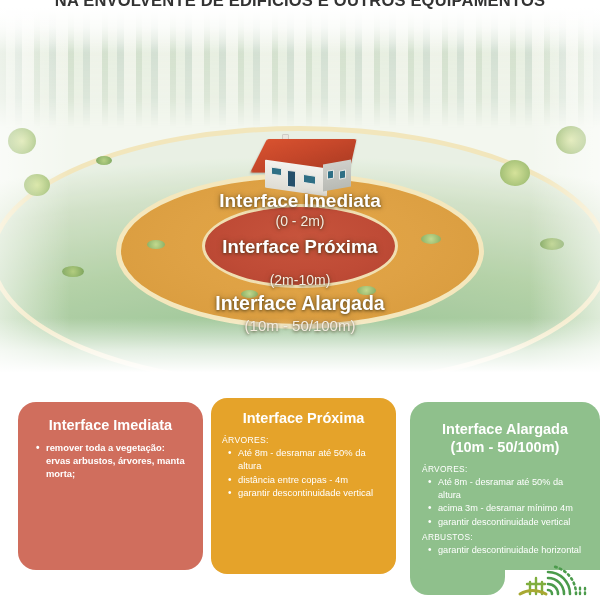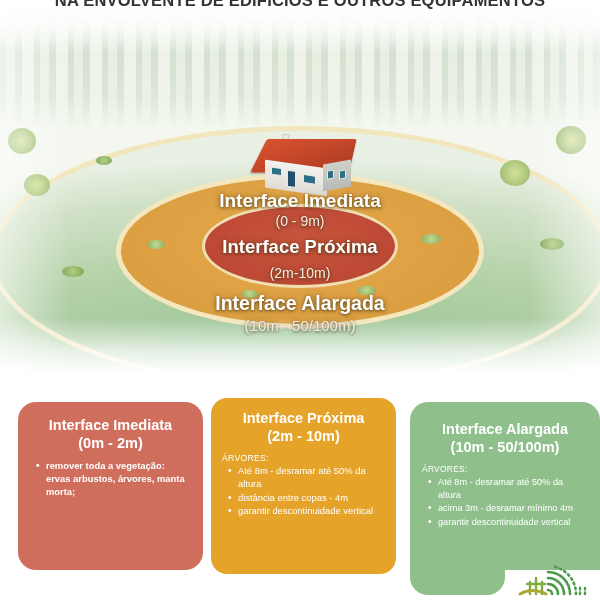--- a/index.html
+++ b/index.html
@@ -139,21 +139,21 @@
   }
   .zlabel .lname { font-weight: bold; display:block; }
   .zlabel .lrange { display:block; color:#f3ece0; }
 
   .zl1 { top: 190px; }
   .zl1 .lname { font-size: 19px; }
   .zl1 .lrange { font-size: 14px; margin-top: 1px; }
 
   .zl2 { top: 236px; }
   .zl2 .lname { font-size: 18.5px; }
-  .zl2 .lrange { font-size: 14px; margin-top: 7px; }
+  .zl2 .lrange { font-size: 14px; margin-top: 14px; }
 
   .zl3 { top: 292px; }
   .zl3 .lname { font-size: 19.5px; }
   .zl3 .lrange { font-size: 15px; margin-top: 2px; }
 
   
   .cards { position:absolute; top: 380px; left:0; width:600px; height:220px; z-index: 50; }
 
   .card { position:absolute; color:#ffffff; }
 
@@ -254,47 +254,45 @@
     </div>
 
     <div class="fog-top"></div>
     <div class="fog-left"></div>
     <div class="fog-right"></div>
     <div class="fog-bottom"></div>
   </div>
 
   <div class="zlabel zl1">
     <span class="lname">Interface Imediata</span>
-    <span class="lrange">(0 - 9m)</span>
+    <span class="lrange">(0 - 2m)</span>
   </div>
   <div class="zlabel zl2">
     <span class="lname">Interface Próxima</span>
     <span class="lrange">(2m-10m)</span>
   </div>
   <div class="zlabel zl3">
     <span class="lname">Interface Alargada</span>
     <span class="lrange">(10m - 50/100m)</span>
   </div>
 
   <div class="cards">
 
     <div class="card card-red">
       <div class="card-title">
         <span>Interface Imediata</span>
-        <span class="t2">(0m - 2m)</span>
       </div>
       <ul class="bul">
         <li>remover toda a vegetação: ervas arbustos, árvores, manta morta;</li>
       </ul>
     </div>
 
     <div class="card card-orange">
       <div class="card-title">
         <span>Interface Próxima</span>
-        <span class="t2">(2m - 10m)</span>
       </div>
 
       <div class="sec-head">ÁRVORES:</div>
       <ul class="bul">
         <li>Até 8m - desramar até 50% da altura</li>
         <li>distância entre copas - 4m</li>
         <li>garantir descontinuidade vertical</li>
       </ul>
 
     </div>
@@ -306,20 +304,24 @@
         <span class="t2">(10m - 50/100m)</span>
       </div>
 
       <div class="sec-head">ÁRVORES:</div>
       <ul class="bul">
         <li>Até 8m - desramar até 50% da altura</li>
         <li>acima 3m - desramar mínimo 4m</li>
         <li>garantir descontinuidade vertical</li>
       </ul>
 
+      <div class="sec-head">ARBUSTOS:</div>
+      <ul class="bul">
+        <li>garantir descontinuidade horizontal</li>
+      </ul>
     </div>
   </div>
 
   <div class="logo">
     <svg viewBox="0 0 86 44" width="86" height="44">
       <g fill="none" stroke="#4b9b4b" stroke-width="2.6" stroke-linecap="round">
         <path d="M58 40 A16 16 0 0 0 42 24"></path>
         <path d="M64 40 A22 22 0 0 0 42 18"></path>
         <path d="M70 40 A28 28 0 0 0 48 12.6" stroke-dasharray="1.6 3.4"></path>
       </g>

